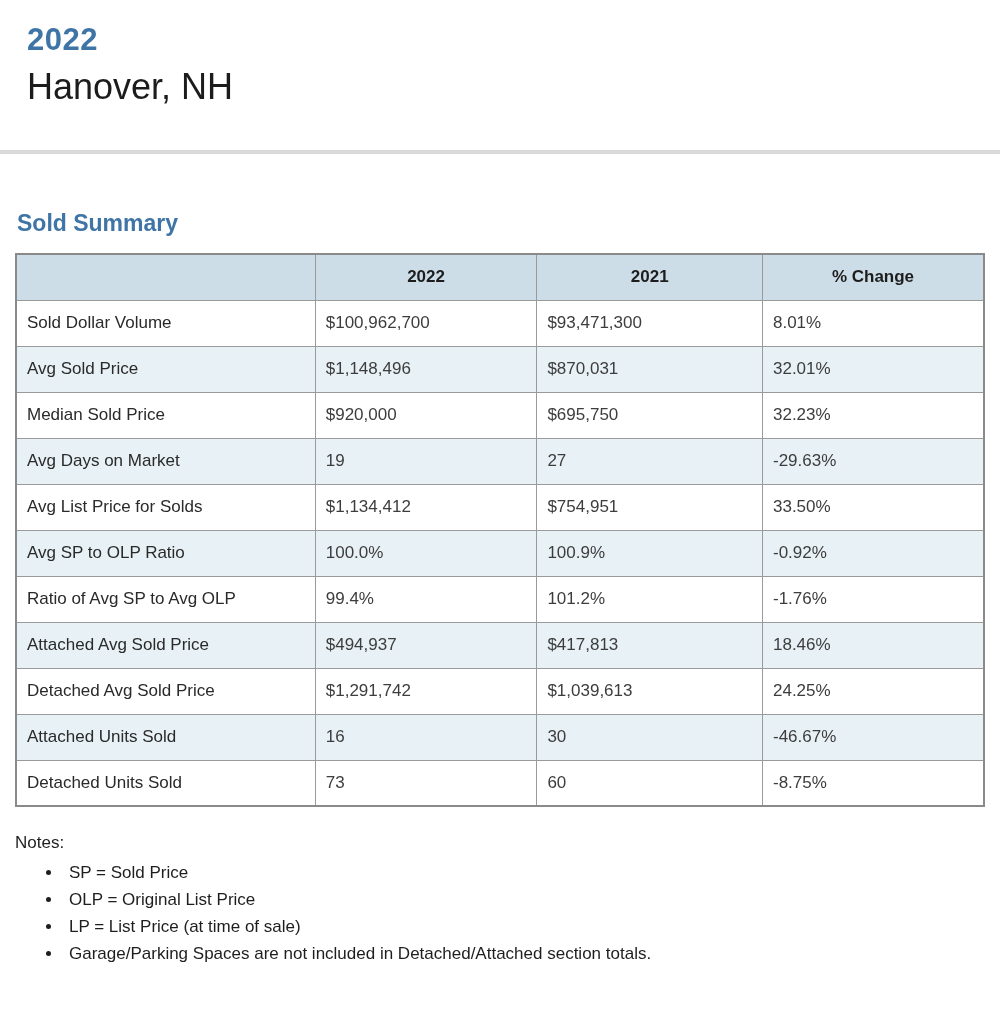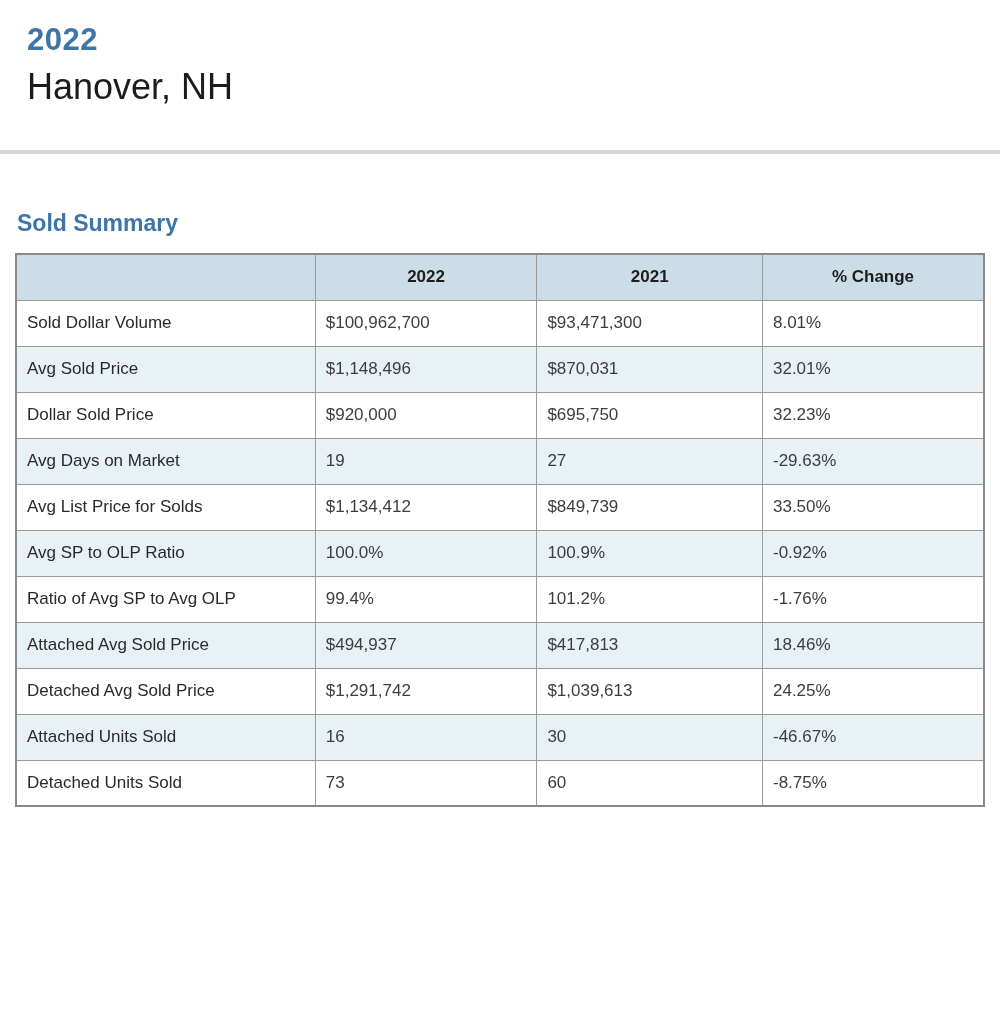--- a/index.html
+++ b/index.html
@@ -134,35 +134,35 @@
         <td class="val">$93,471,300</td>
         <td class="val">8.01%</td>
       </tr>
       <tr>
         <td class="metric-label">Avg Sold Price</td>
         <td class="val">$1,148,496</td>
         <td class="val">$870,031</td>
         <td class="val">32.01%</td>
       </tr>
       <tr>
-        <td class="metric-label">Dollar Sold Price</td>
+        <td class="metric-label">Median Sold Price</td>
         <td class="val">$920,000</td>
         <td class="val">$695,750</td>
         <td class="val">32.23%</td>
       </tr>
       <tr>
         <td class="metric-label">Avg Days on Market</td>
         <td class="val">19</td>
         <td class="val">27</td>
         <td class="val">-29.63%</td>
       </tr>
       <tr>
         <td class="metric-label">Avg List Price for Solds</td>
         <td class="val">$1,134,412</td>
-        <td class="val">$849,739</td>
+        <td class="val">$754,951</td>
         <td class="val">33.50%</td>
       </tr>
       <tr>
         <td class="metric-label">Avg SP to OLP Ratio</td>
         <td class="val">100.0%</td>
         <td class="val">100.9%</td>
         <td class="val">-0.92%</td>
       </tr>
       <tr>
         <td class="metric-label">Ratio of Avg SP to Avg OLP</td>
@@ -190,14 +190,23 @@
       </tr>
       <tr>
         <td class="metric-label">Detached Units Sold</td>
         <td class="val">73</td>
         <td class="val">60</td>
         <td class="val">-8.75%</td>
       </tr>
     </tbody>
   </table>
 
+  <div class="notes">
+    <div class="notes-label">Notes:</div>
+    <ul class="notes-list">
+      <li>SP = Sold Price</li>
+      <li>OLP = Original List Price</li>
+      <li>LP = List Price (at time of sale)</li>
+      <li>Garage/Parking Spaces are not included in Detached/Attached section totals.</li>
+    </ul>
+  </div>
 
 </div>
 
 </body></html>

